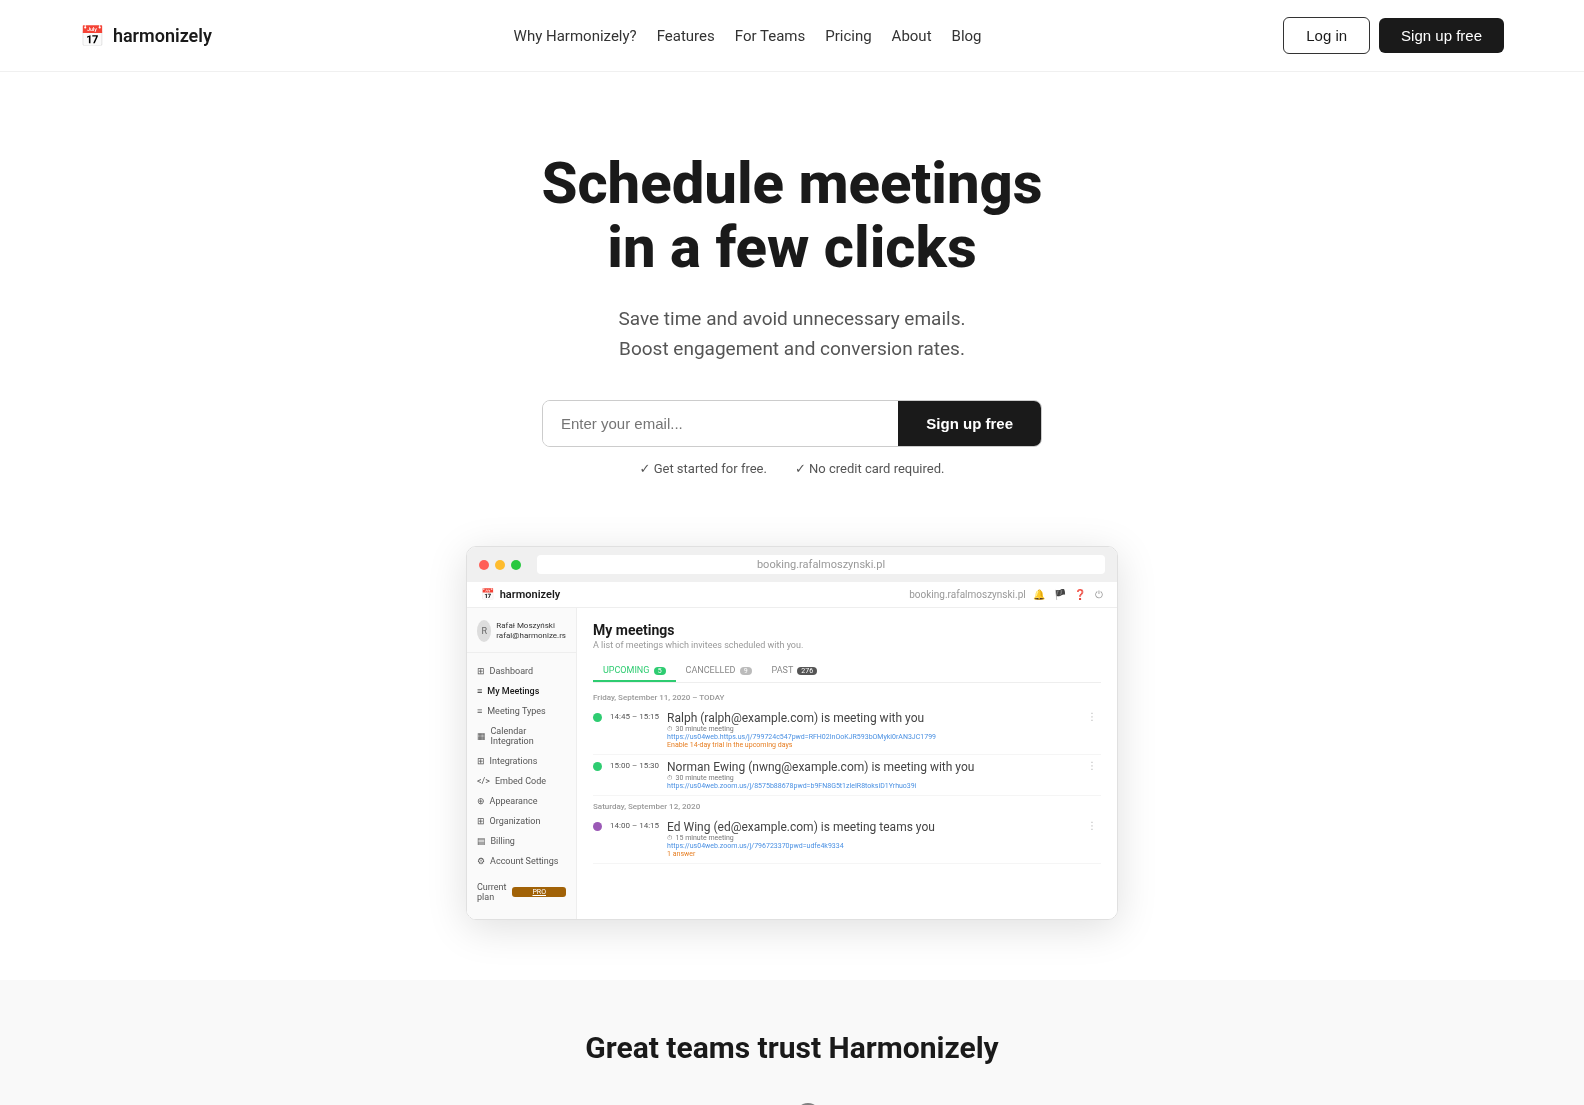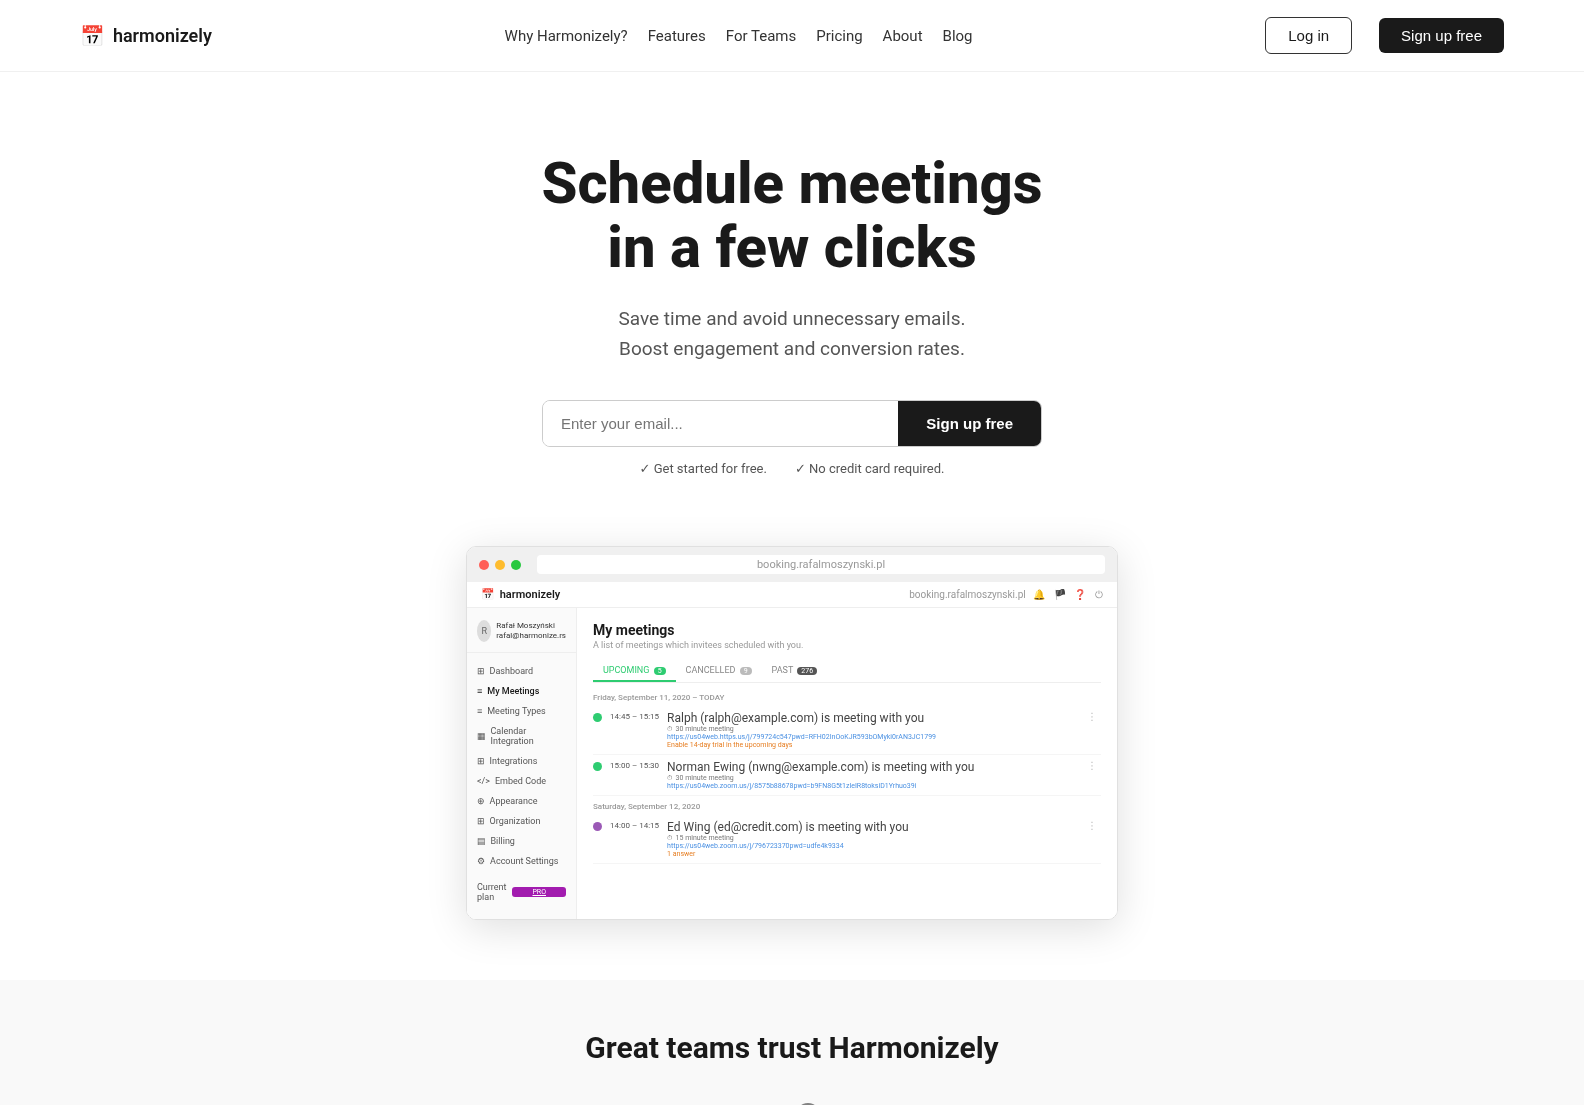--- a/index.html
+++ b/index.html
@@ -9,21 +9,21 @@
     header {
       display: flex; align-items: center; justify-content: space-between;
       padding: 0 80px; height: 72px; border-bottom: 1px solid #f0f0f0;
       position: sticky; top: 0; background: #fff; z-index: 100;
     }
     .logo { display: flex; align-items: center; gap: 8px; text-decoration: none; color: #1a1a1a; }
     .logo-icon { font-size: 20px; }
     .logo-text { font-size: 18px; font-weight: 600; }
     nav { display: flex; align-items: center; gap: 20px; }
     nav a { text-decoration: none; color: #333; font-size: 15px; font-weight: 400; }
-    .header-actions { display: flex; align-items: center; gap: 27px; }
+    .header-actions { display: flex; align-items: center; gap: 9px; }
     .btn-login {
       padding: 9px 22px; border: 1.5px solid #333; border-radius: 6px;
       background: #fff; font-size: 15px; cursor: pointer; font-weight: 500; color: #1a1a1a;
     }
     .btn-signup-nav {
       padding: 9px 22px; border: none; border-radius: 6px;
       background: #1a1a1a; color: #fff; font-size: 15px; cursor: pointer; font-weight: 500;
     }
 
     
@@ -69,21 +69,21 @@
     }
     .app-logo { display: flex; align-items: center; gap: 5px; font-size: 11px; font-weight: 600; }
     .app-bar-right { display: flex; gap: 8px; align-items: center; font-size: 10px; color: #999; }
     .app-body { display: flex; background: #fff; min-height: 280px; }
     .sidebar { width: 110px; border-right: 1px solid #eee; padding: 12px 0; background: #fafafa; flex-shrink: 0; }
     .sidebar-user { display: flex; align-items: center; gap: 5px; padding: 0 10px 10px; border-bottom: 1px solid #eee; margin-bottom: 8px; }
     .avatar-sm { width: 22px; height: 22px; border-radius: 50%; background: #ddd; overflow: hidden; display: flex; align-items: center; justify-content: center; font-size: 9px; color: #666; }
     .sidebar-user-info { font-size: 8px; color: #333; line-height: 1.3; }
     .sidebar-item { display: flex; align-items: center; gap: 5px; padding: 5px 10px; font-size: 9px; color: #555; cursor: pointer; }
     .sidebar-item.active { color: #1a1a1a; font-weight: 500; }
-    .sidebar-badge { background: #a21caf; color: #fff; border-radius: 3px; font-size: 7px; padding: 1px 20px; text-decoration: underline; }
+    .sidebar-badge { background: #a16207; color: #fff; border-radius: 3px; font-size: 7px; padding: 1px 20px; text-decoration: underline; }
     .main-content { flex: 1; padding: 14px 16px; overflow: hidden; }
     .main-title { font-size: 14px; font-weight: 700; margin-bottom: 2px; }
     .main-subtitle { font-size: 9px; color: #999; margin-bottom: 10px; }
     .tabs-row { display: flex; border-bottom: 1px solid #eee; margin-bottom: 10px; }
     .tab { padding: 5px 10px; font-size: 9px; color: #888; cursor: pointer; position: relative; }
     .tab.active { color: #2ecc71; border-bottom: 2px solid #2ecc71; }
     .tab-badge { display: inline-block; background: #2ecc71; color: #fff; border-radius: 8px; font-size: 7px; padding: 0 4px; margin-left: 2px; }
     .tab-badge-grey { display: inline-block; background: #bbb; color: #fff; border-radius: 8px; font-size: 7px; padding: 0 4px; margin-left: 2px; }
     .tab-badge-dark { display: inline-block; background: #555; color: #fff; border-radius: 8px; font-size: 7px; padding: 0 4px; margin-left: 2px; }
     .date-header { font-size: 8px; color: #999; margin: 6px 0 4px; font-weight: 500; }
@@ -277,21 +277,21 @@
           </div>
           <div class="meeting-more">⋮</div>
         </div>
 
         <div class="date-header">Saturday, September 12, 2020</div>
 
         <div class="meeting-row">
           <div class="meeting-dot" style="background:#9b59b6;"></div>
           <div class="meeting-time">14:00 – 14:15</div>
           <div class="meeting-info">
-            <div class="meeting-person">Ed Wing (ed@credit.com) is meeting with you</div>
+            <div class="meeting-person">Ed Wing (ed@example.com) is meeting teams you</div>
             <div class="meeting-type">
               <span>⏱</span>
               <span>15 minute meeting</span>
             </div>
             <div class="meeting-link">https://us04web.zoom.us/j/796723370pwd=udfe4k9334</div>
             <div class="meeting-note">1 answer</div>
           </div>
           <div class="meeting-more">⋮</div>
         </div>
       </div>

